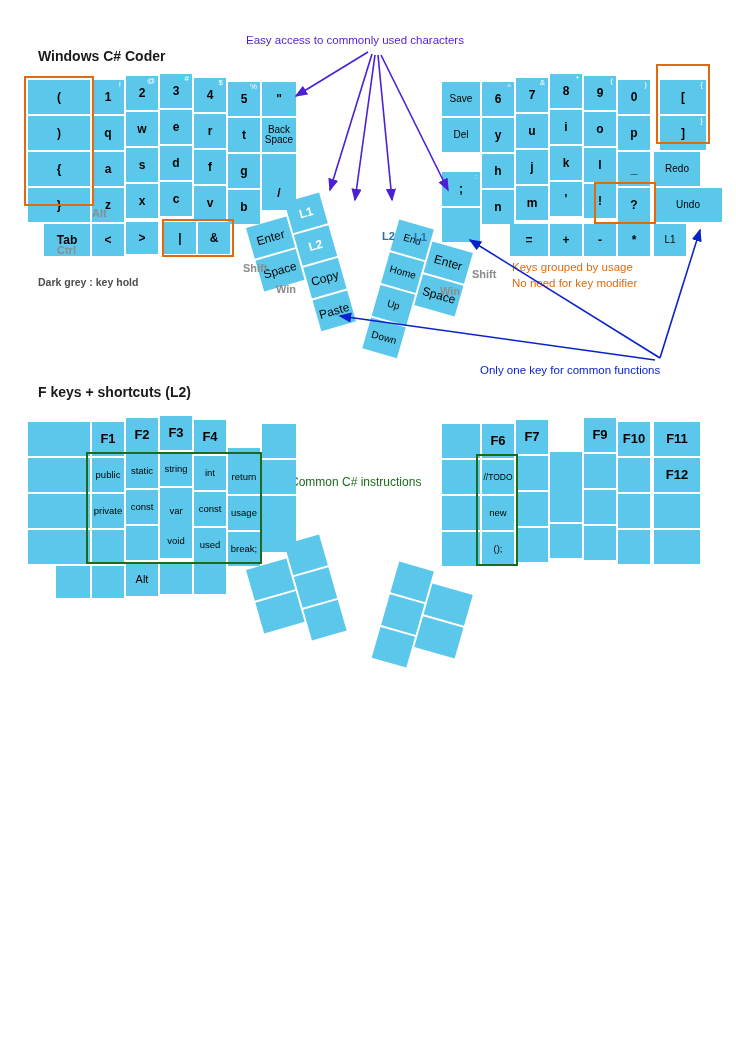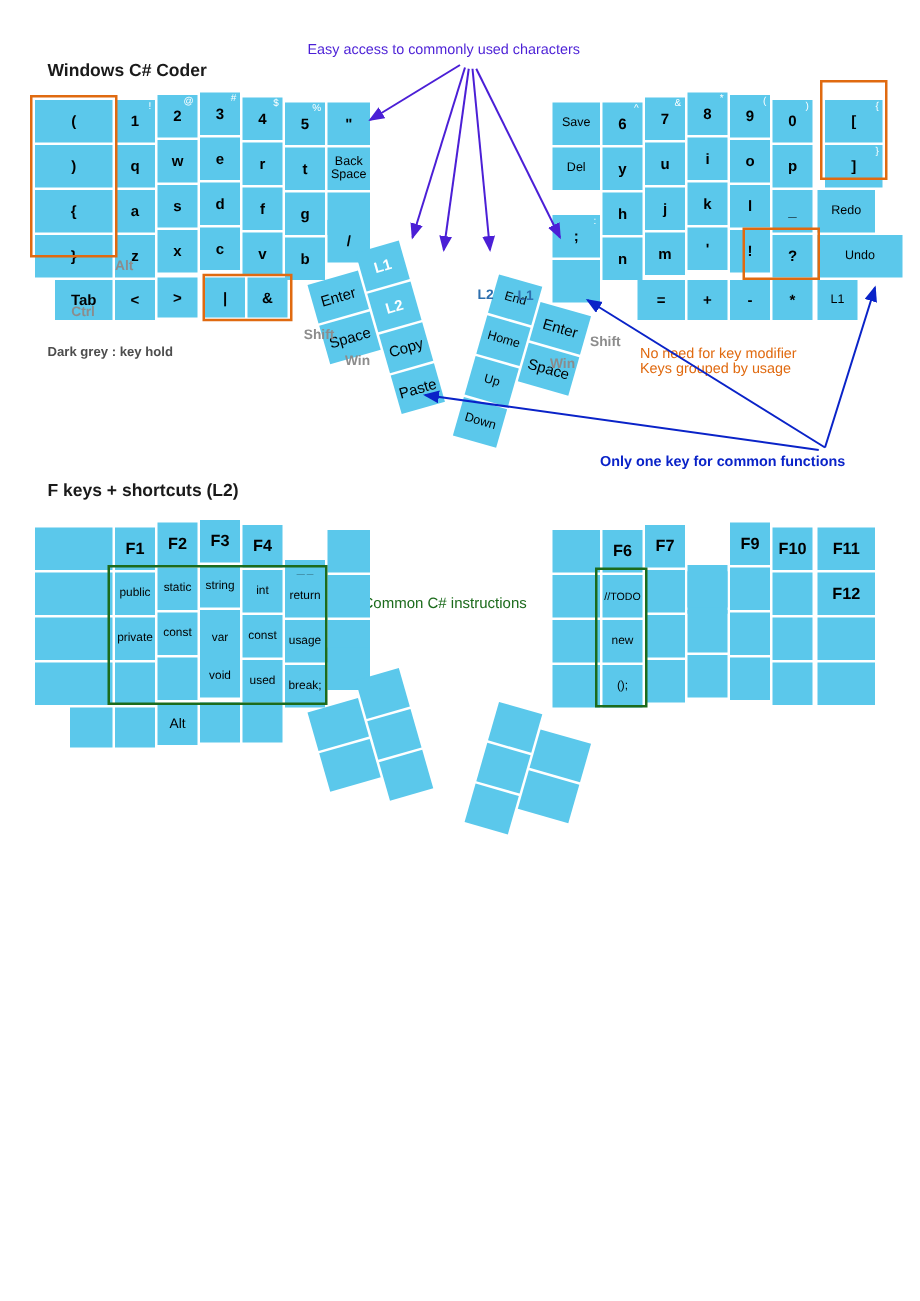--- a/index.html
+++ b/index.html
@@ -31,21 +31,20 @@
   }
   .note-orange {
     font-size: 11.5px;
     color: #E06A10;
     white-space: nowrap;
   }
   .note-blue {
     font-size: 11.5px;
     color: #0A23C8;
     white-space: nowrap;
-    font-weight: bold;
   }
   .note-green {
     font-size: 12px;
     color: #1C6B1C;
     white-space: nowrap;
   }
   .note-grey {
     font-size: 10.5px;
     font-weight: bold;
     color: #4d4d4d;
@@ -110,21 +109,21 @@
 </style>
 </head>
 <body>
 
 <div class="abs title" style="left:38px; top:48px;">Windows C# Coder</div>
 
 <div class="abs note-purple" style="left:246px; top:34px;">Easy access to commonly used characters</div>
 
 <div class="abs note-grey" style="left:38px; top:276px;">Dark grey : key hold</div>
 
-<div class="abs note-orange" style="left:512px; top:261px;margin-top:28px;">Keys grouped by usage</div>
+<div class="abs note-orange" style="left:512px; top:261px;">Keys grouped by usage</div>
 <div class="abs note-orange" style="left:512px; top:277px;">No need for key modifier</div>
 
 <div class="abs note-blue" style="left:480px; top:364px;">Only one key for common functions</div>
 
 <div class="key bold" style="left:28px; top:80px; width:62px; height:34px;">
     <span class="lbl">(</span>
   </div>
 <div class="key bold" style="left:92px; top:80px; width:32px; height:34px;">
     <span class="sup">!</span>
     <span class="lbl">1</span>

